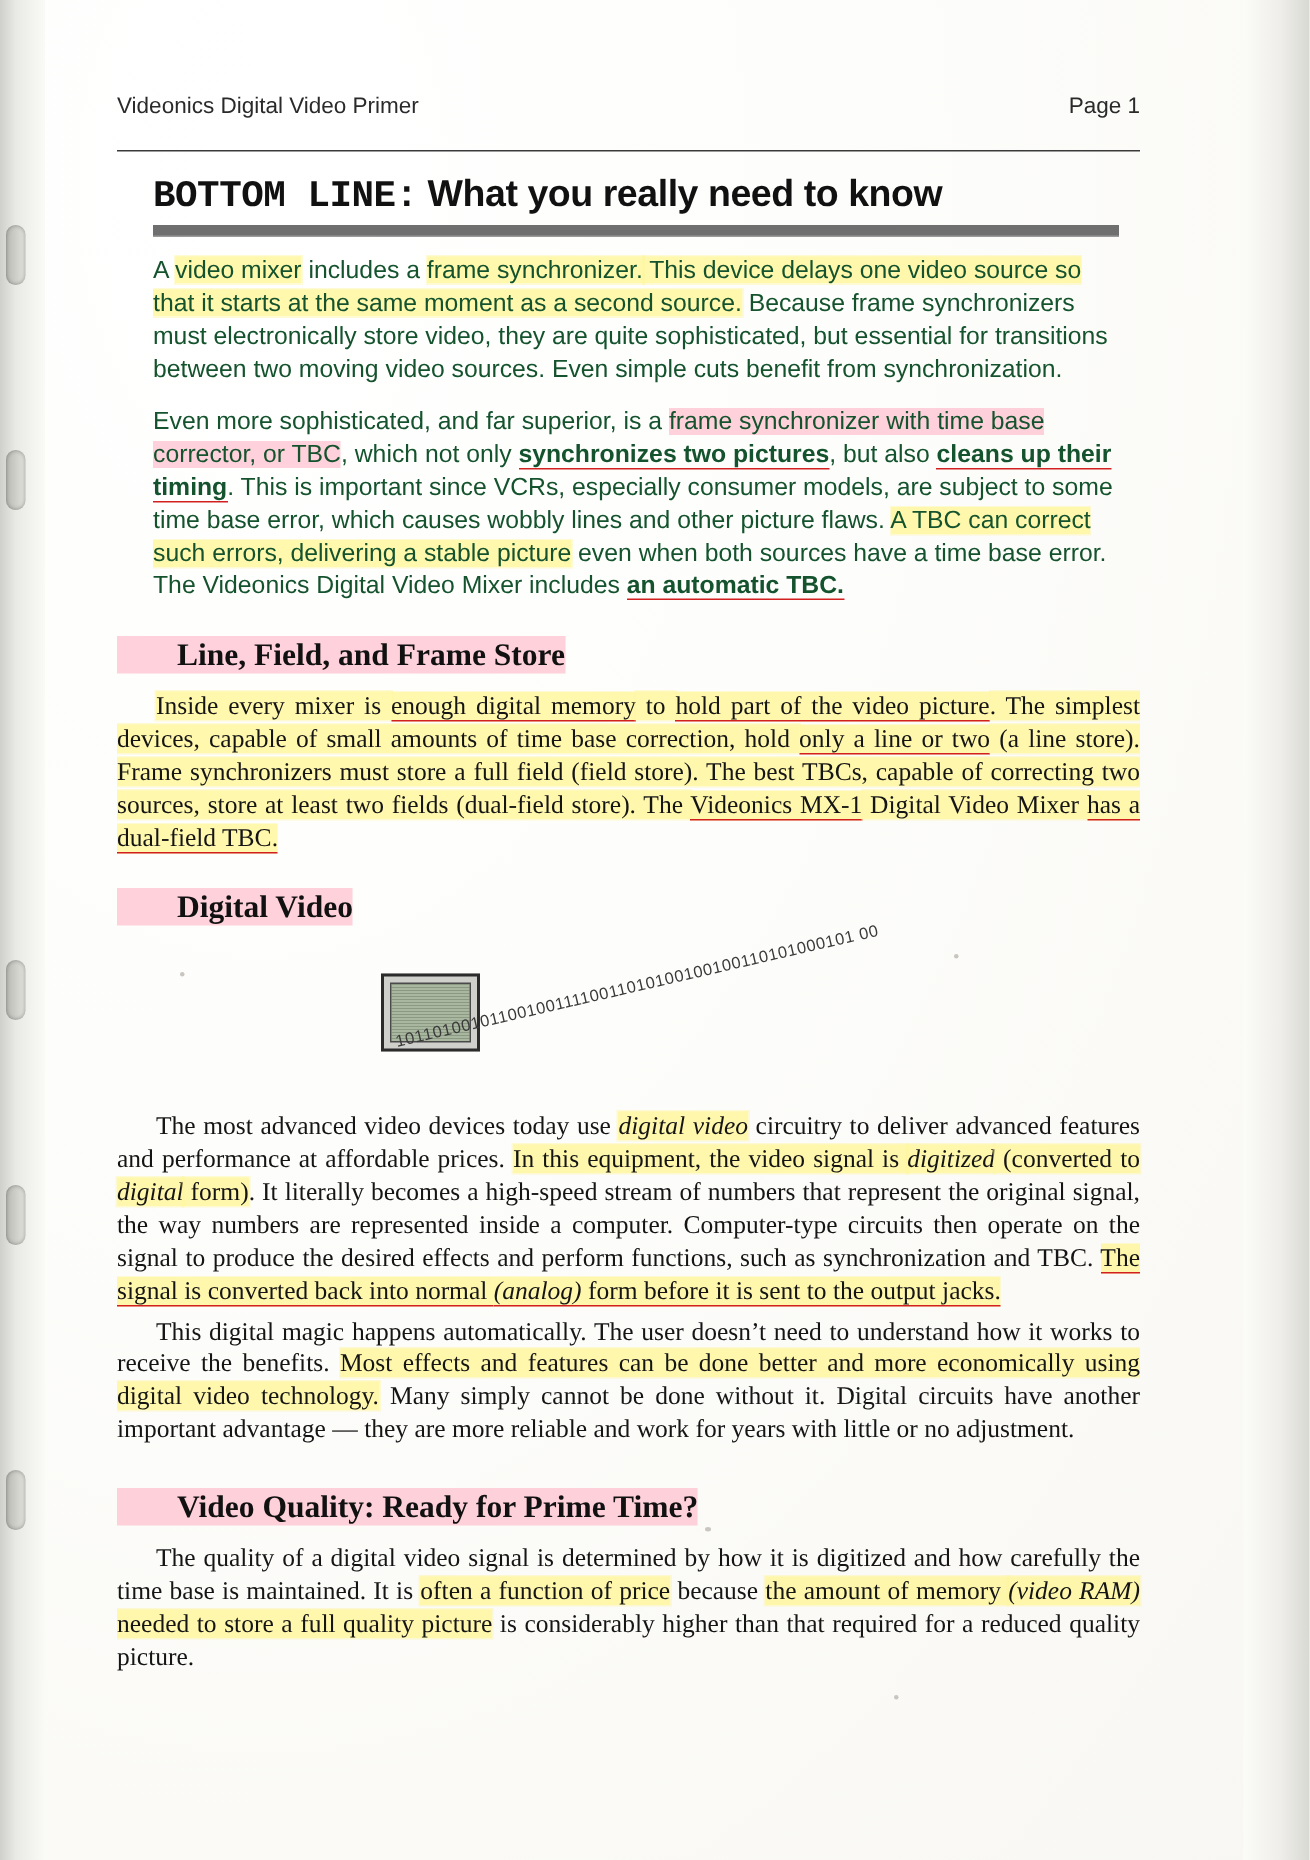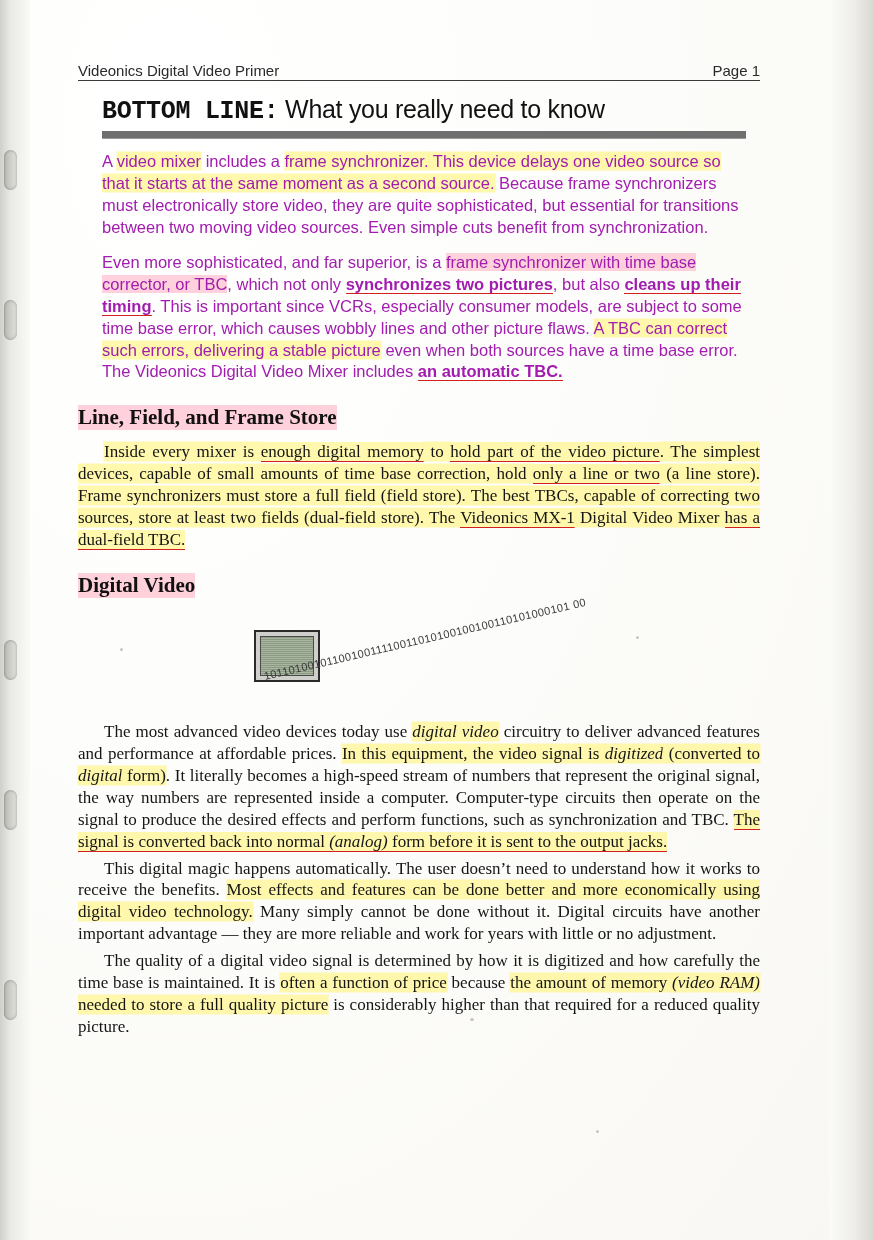--- a/index.html
+++ b/index.html
@@ -66,21 +66,21 @@
   }
 
   
   .runhead {
     display: flex;
     justify-content: space-between;
     align-items: flex-end;
     font-family: "Liberation Sans", sans-serif;
     font-size: 15px;
     color: #2a2a2a;
-    padding-bottom: 1px;
+    padding-bottom: 21px;
     border-bottom: 1.5px solid #3a3a3a;
     width: 682px;
   }
 
   
   .banner {
     margin-top: 14px;
     margin-left: 24px;
     width: 644px;
   }
@@ -89,48 +89,49 @@
     font-size: 25px;
     color: #111;
     letter-spacing: -0.3px;
     white-space: nowrap;
   }
   .banner-title b {
     font-weight: bold;
     font-family: Liberation Mono, monospace;
   }
   .banner-title span.reg {
-    font-weight: normal;
+    font-weight: bold;
   }
   .banner-rule {
     margin-top: 5px;
     height: 7px;
     background: #6f6f6f;
     box-shadow: 0 1px 0 #9a9a9a;
   }
 
   
   .sans-p {
     font-family: "Liberation Sans", sans-serif;
     font-size: 16.5px;
     line-height: 1.33;
-    color: #a21caf;
+    color: #14532d;
     margin: 13px 0 0 24px;
     width: 644px;
     text-align: left;
   }
 
   
   h2.sec {
     font-family: "Liberation Serif", serif;
     font-weight: bold;
     font-size: 21px;
     margin: 22px 0 6px 0;
     color: #111;
     display: inline-block;
+    padding-left: 40px;
   }
   .sec-wrap { margin-left: 0; }
 
   
   .serif-p {
     font-family: "Liberation Serif", serif;
     font-size: 17px;
     line-height: 1.29;
     text-align: justify;
     color: #151515;
@@ -243,17 +244,20 @@
       <div class="tv">
         <div class="tv-screen"></div>
       </div>
       <div class="bitstream">1011010010110010011110011010100100100110101000101 00</div>
     </div>
 
     <p class="serif-p indent"><span>The most advanced video devices today use </span><span class="hl-y ital">digital video</span><span> circuitry to deliver advanced features and performance at affordable prices. </span><span class="hl-y">In this equipment, the video signal is </span><span class="hl-y ital">digitized</span><span class="hl-y"> (converted to </span><span class="hl-y ital">digital</span><span class="hl-y"> form)</span><span>. It literally becomes a high-speed stream of numbers that represent the original signal, the way numbers are represented inside a computer. Computer-type circuits then operate on the signal to produce the desired effects and perform functions, such as synchronization and TBC. </span><span class="ul-rb">The signal is converted back into normal </span><span class="ul-rb ital">(analog)</span><span class="ul-rb"> form before it is sent to the output jacks.</span></p>
 
     <p class="serif-p indent"><span>This digital magic happens automatically. The user doesn’t need to understand how it works to receive the benefits. </span><span class="hl-y">Most effects and features can be done better and more economically using digital video technology.</span><span> Many simply cannot be done without it. Digital circuits have another important advantage — they are more reliable and work for years with little or no adjustment.</span></p>
 
+    <div class="sec-wrap" style="margin-top:6px;">
+      <h2 class="sec hl-p">Video Quality: Ready for Prime Time?</h2>
+    </div>
 
     <p class="serif-p indent"><span>The quality of a digital video signal is determined by how it is digitized and how carefully the time base is maintained. It is </span><span class="hl-y">often a function of price</span><span> because </span><span class="hl-y">the amount of memory </span><span class="hl-y ital">(video RAM)</span><span class="hl-y"> needed to store a full quality picture</span><span> is considerably higher than that required for a reduced quality picture.</span></p>
 
   </div>
 </div>
 
 </body></html>

